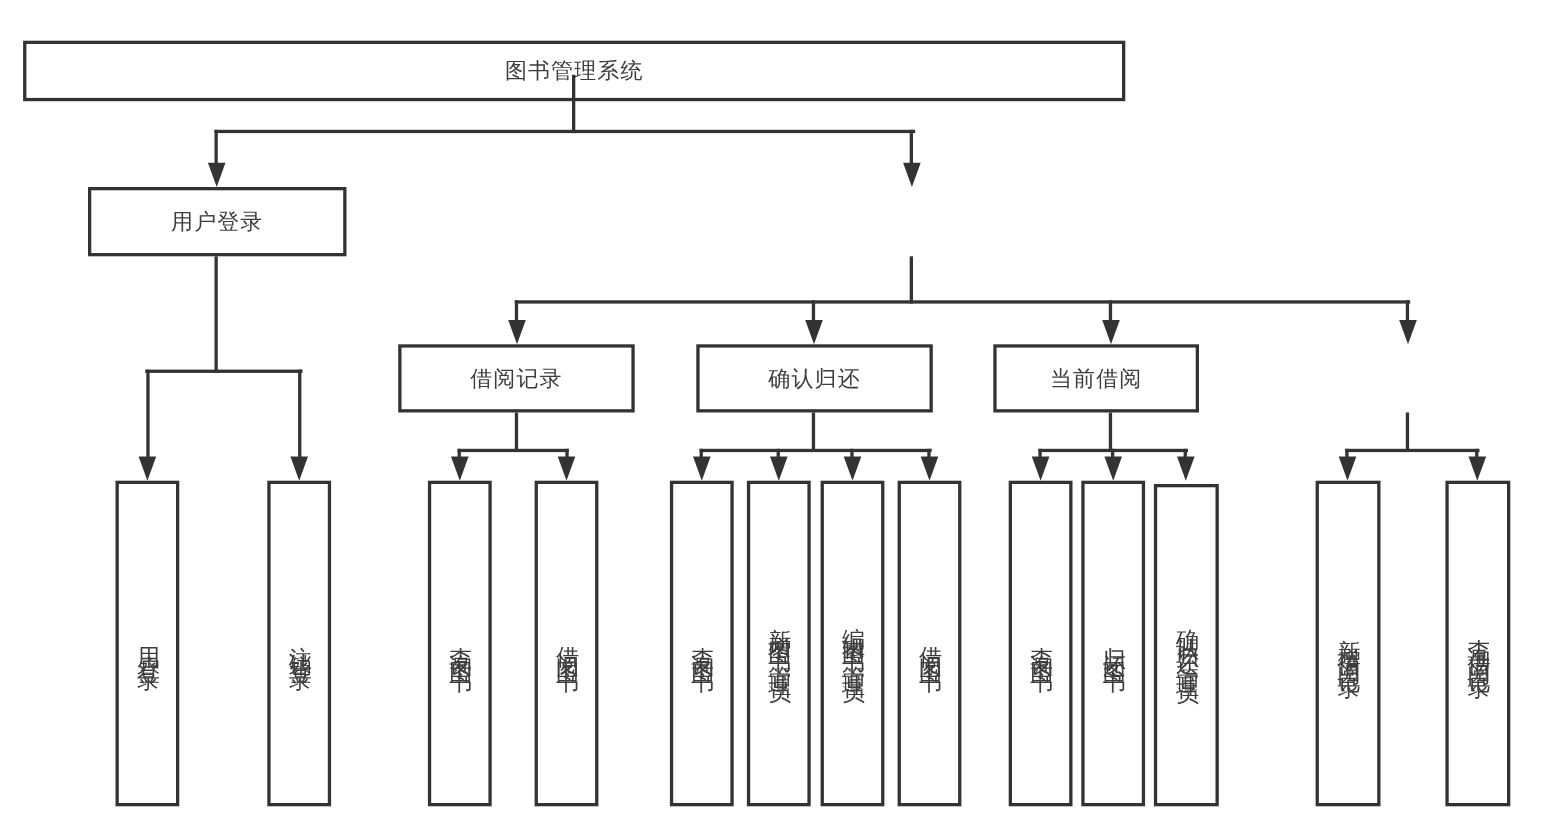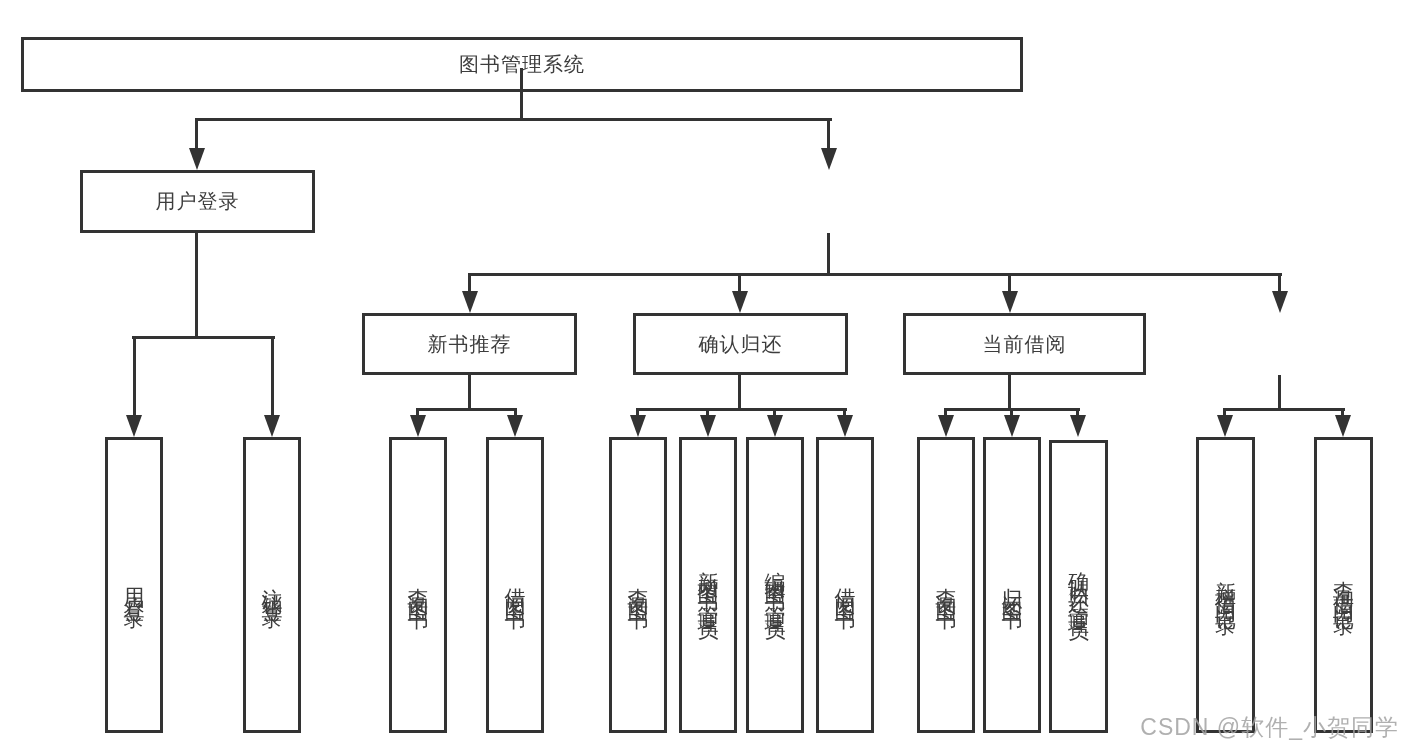--- a/index.html
+++ b/index.html
@@ -85,26 +85,26 @@
   <div class="vl" style="left:468px;top:273px;height:20px;"></div>
   <div class="arr" style="left:462px;top:291px;"></div>
   <div class="vl" style="left:738px;top:273px;height:20px;"></div>
   <div class="arr" style="left:732px;top:291px;"></div>
   <div class="vl" style="left:1008px;top:273px;height:20px;"></div>
   <div class="arr" style="left:1002px;top:291px;"></div>
   <div class="vl" style="left:1278px;top:273px;height:20px;"></div>
   <div class="arr" style="left:1272px;top:291px;"></div>
 
   <div class="node" style="left:362px;top:313px;width:215px;height:62px;">
-    <span>新书推荐</span>
+    <span>借阅记录</span>
   </div>
   <div class="node" style="left:633px;top:313px;width:215px;height:62px;">
     <span>确认归还</span>
   </div>
-  <div class="node" style="left:903px;top:313px;width:243px;height:62px;">
+  <div class="node" style="left:903px;top:313px;width:187px;height:62px;">
     <span>当前借阅</span>
   </div>
 
   <div class="vl" style="left:468px;top:375px;height:35px;"></div>
   <div class="hl" style="left:416px;top:408px;width:101px;"></div>
   <div class="vl" style="left:416px;top:408px;height:10px;"></div>
   <div class="arr" style="left:410px;top:415px;"></div>
   <div class="vl" style="left:514px;top:408px;height:10px;"></div>
   <div class="arr" style="left:507px;top:415px;"></div>
 
@@ -172,15 +172,14 @@
     <span class="vtext">确认归还（管理员）</span>
   </div>
 
   <div class="node vnode" style="left:1196px;top:437px;width:59px;height:296px;">
     <span class="vtext">新增借阅记录</span>
   </div>
   <div class="node vnode" style="left:1314px;top:437px;width:59px;height:296px;">
     <span class="vtext">查询借阅记录</span>
   </div>
 
-  <div class="watermark">CSDN @软件_小贺同学</div>
 
 </div>
 
 </body></html>

